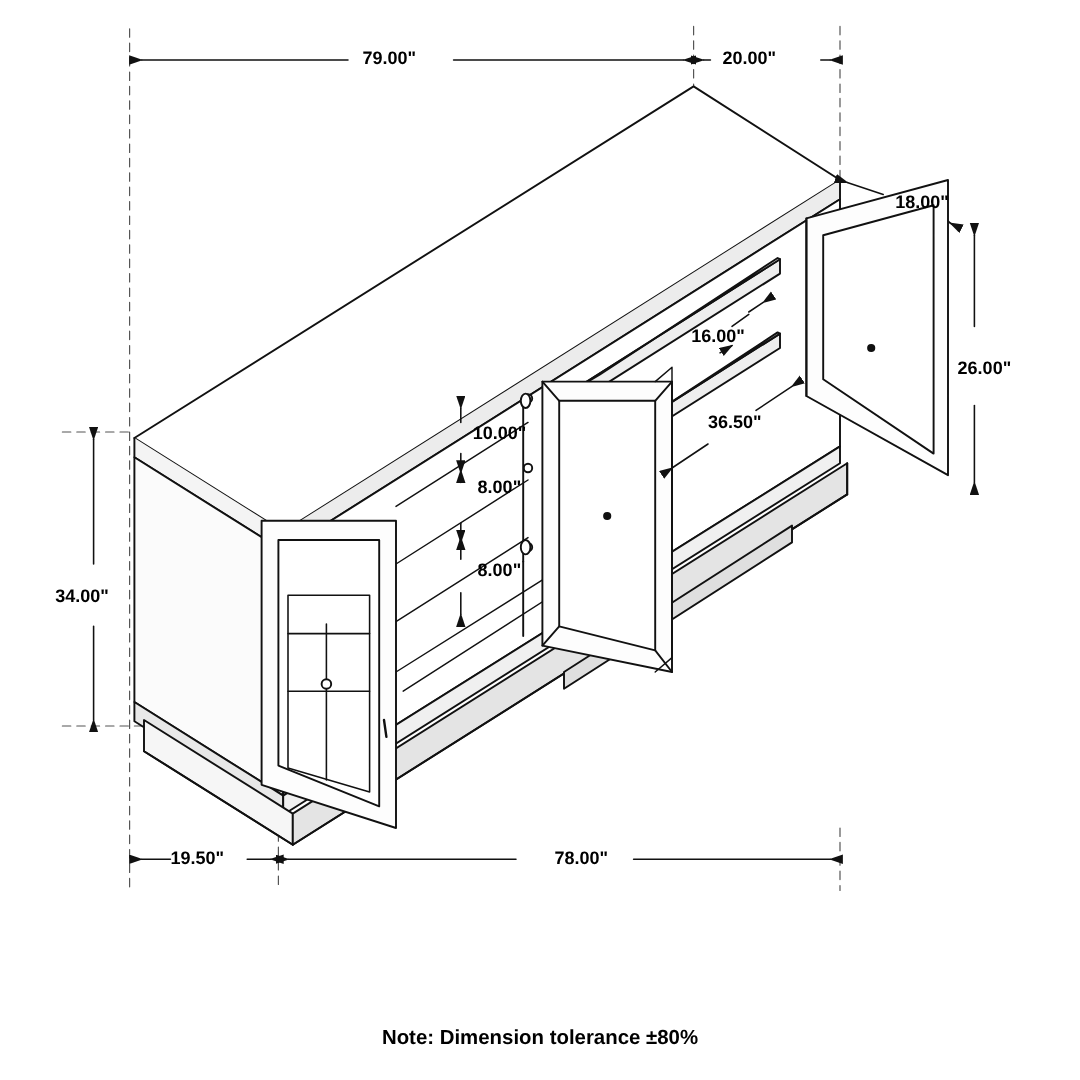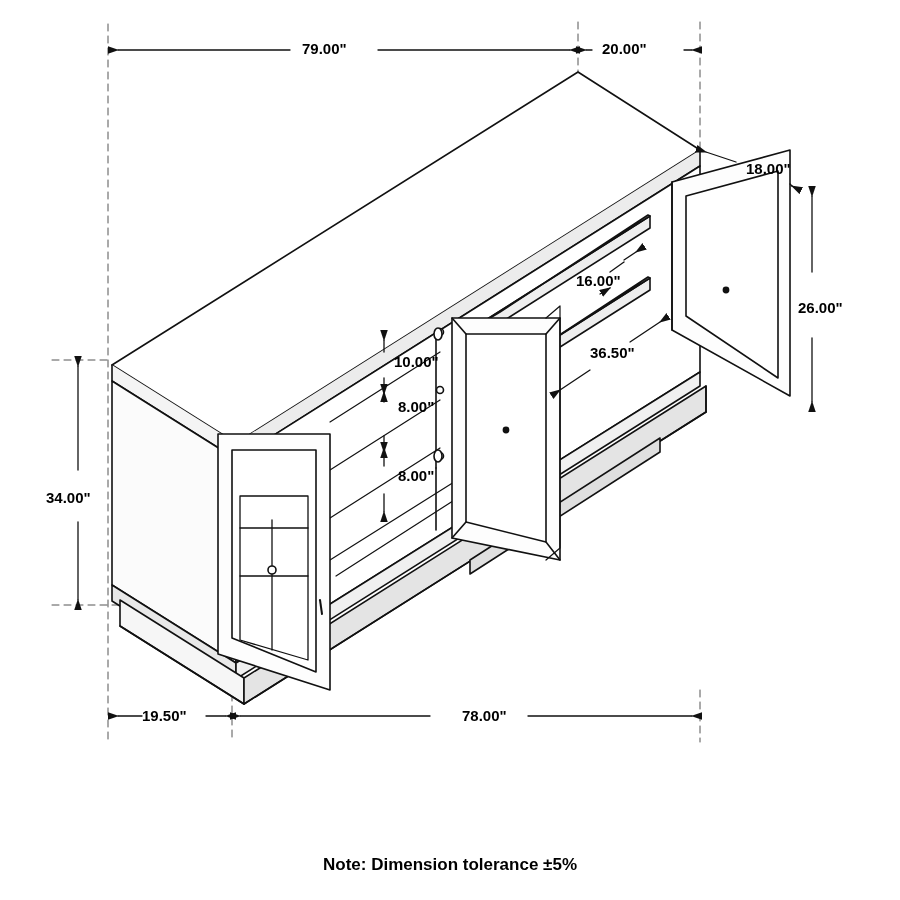--- a/index.html
+++ b/index.html
@@ -199,15 +199,15 @@
   <div class="dim-label" style="left:798px; top:299px;">26.00"</div>
   <div class="dim-label" style="left:576px; top:272px;">16.00"</div>
   <div class="dim-label" style="left:590px; top:344px;">36.50"</div>
   <div class="dim-label" style="left:394px; top:353px;">10.00"</div>
   <div class="dim-label" style="left:398px; top:398px;">8.00"</div>
   <div class="dim-label" style="left:398px; top:467px;">8.00"</div>
   <div class="dim-label" style="left:46px; top:489px;">34.00"</div>
   <div class="dim-label" style="left:142px; top:707px;">19.50"</div>
   <div class="dim-label" style="left:462px; top:707px;">78.00"</div>
 
-  <div class="note">Note: Dimension tolerance ±5%</div>
+  <div class="note">Note: Dimension tolerance ±80%</div>
 
 </div>
 
 </body></html>

